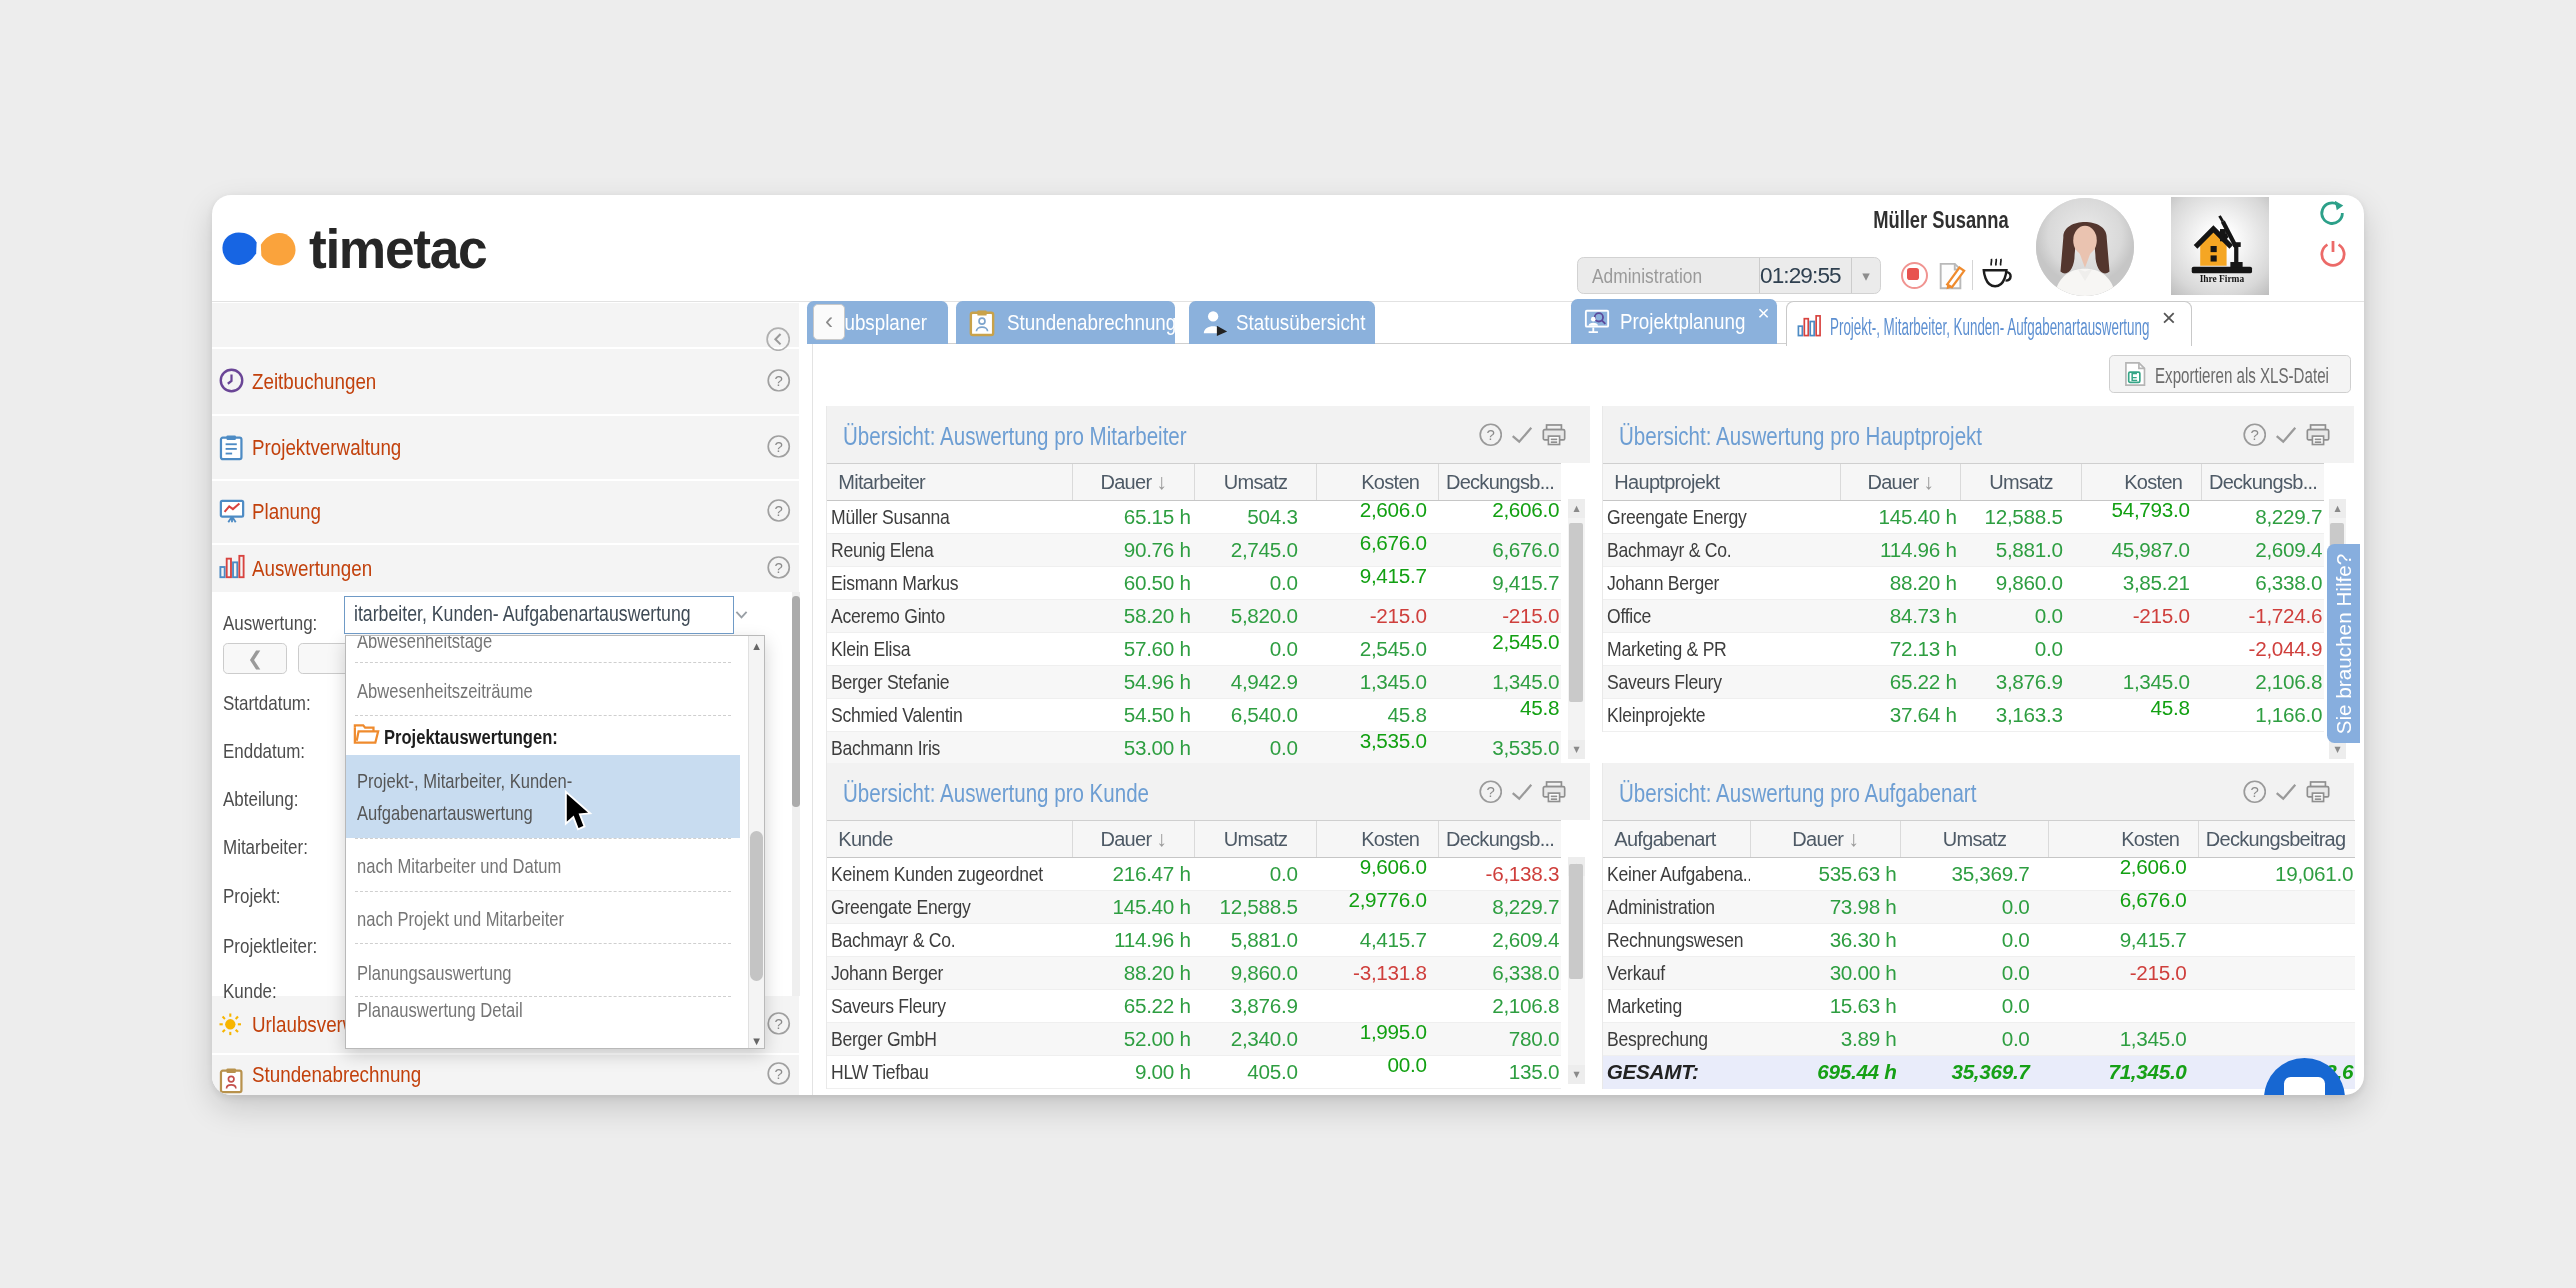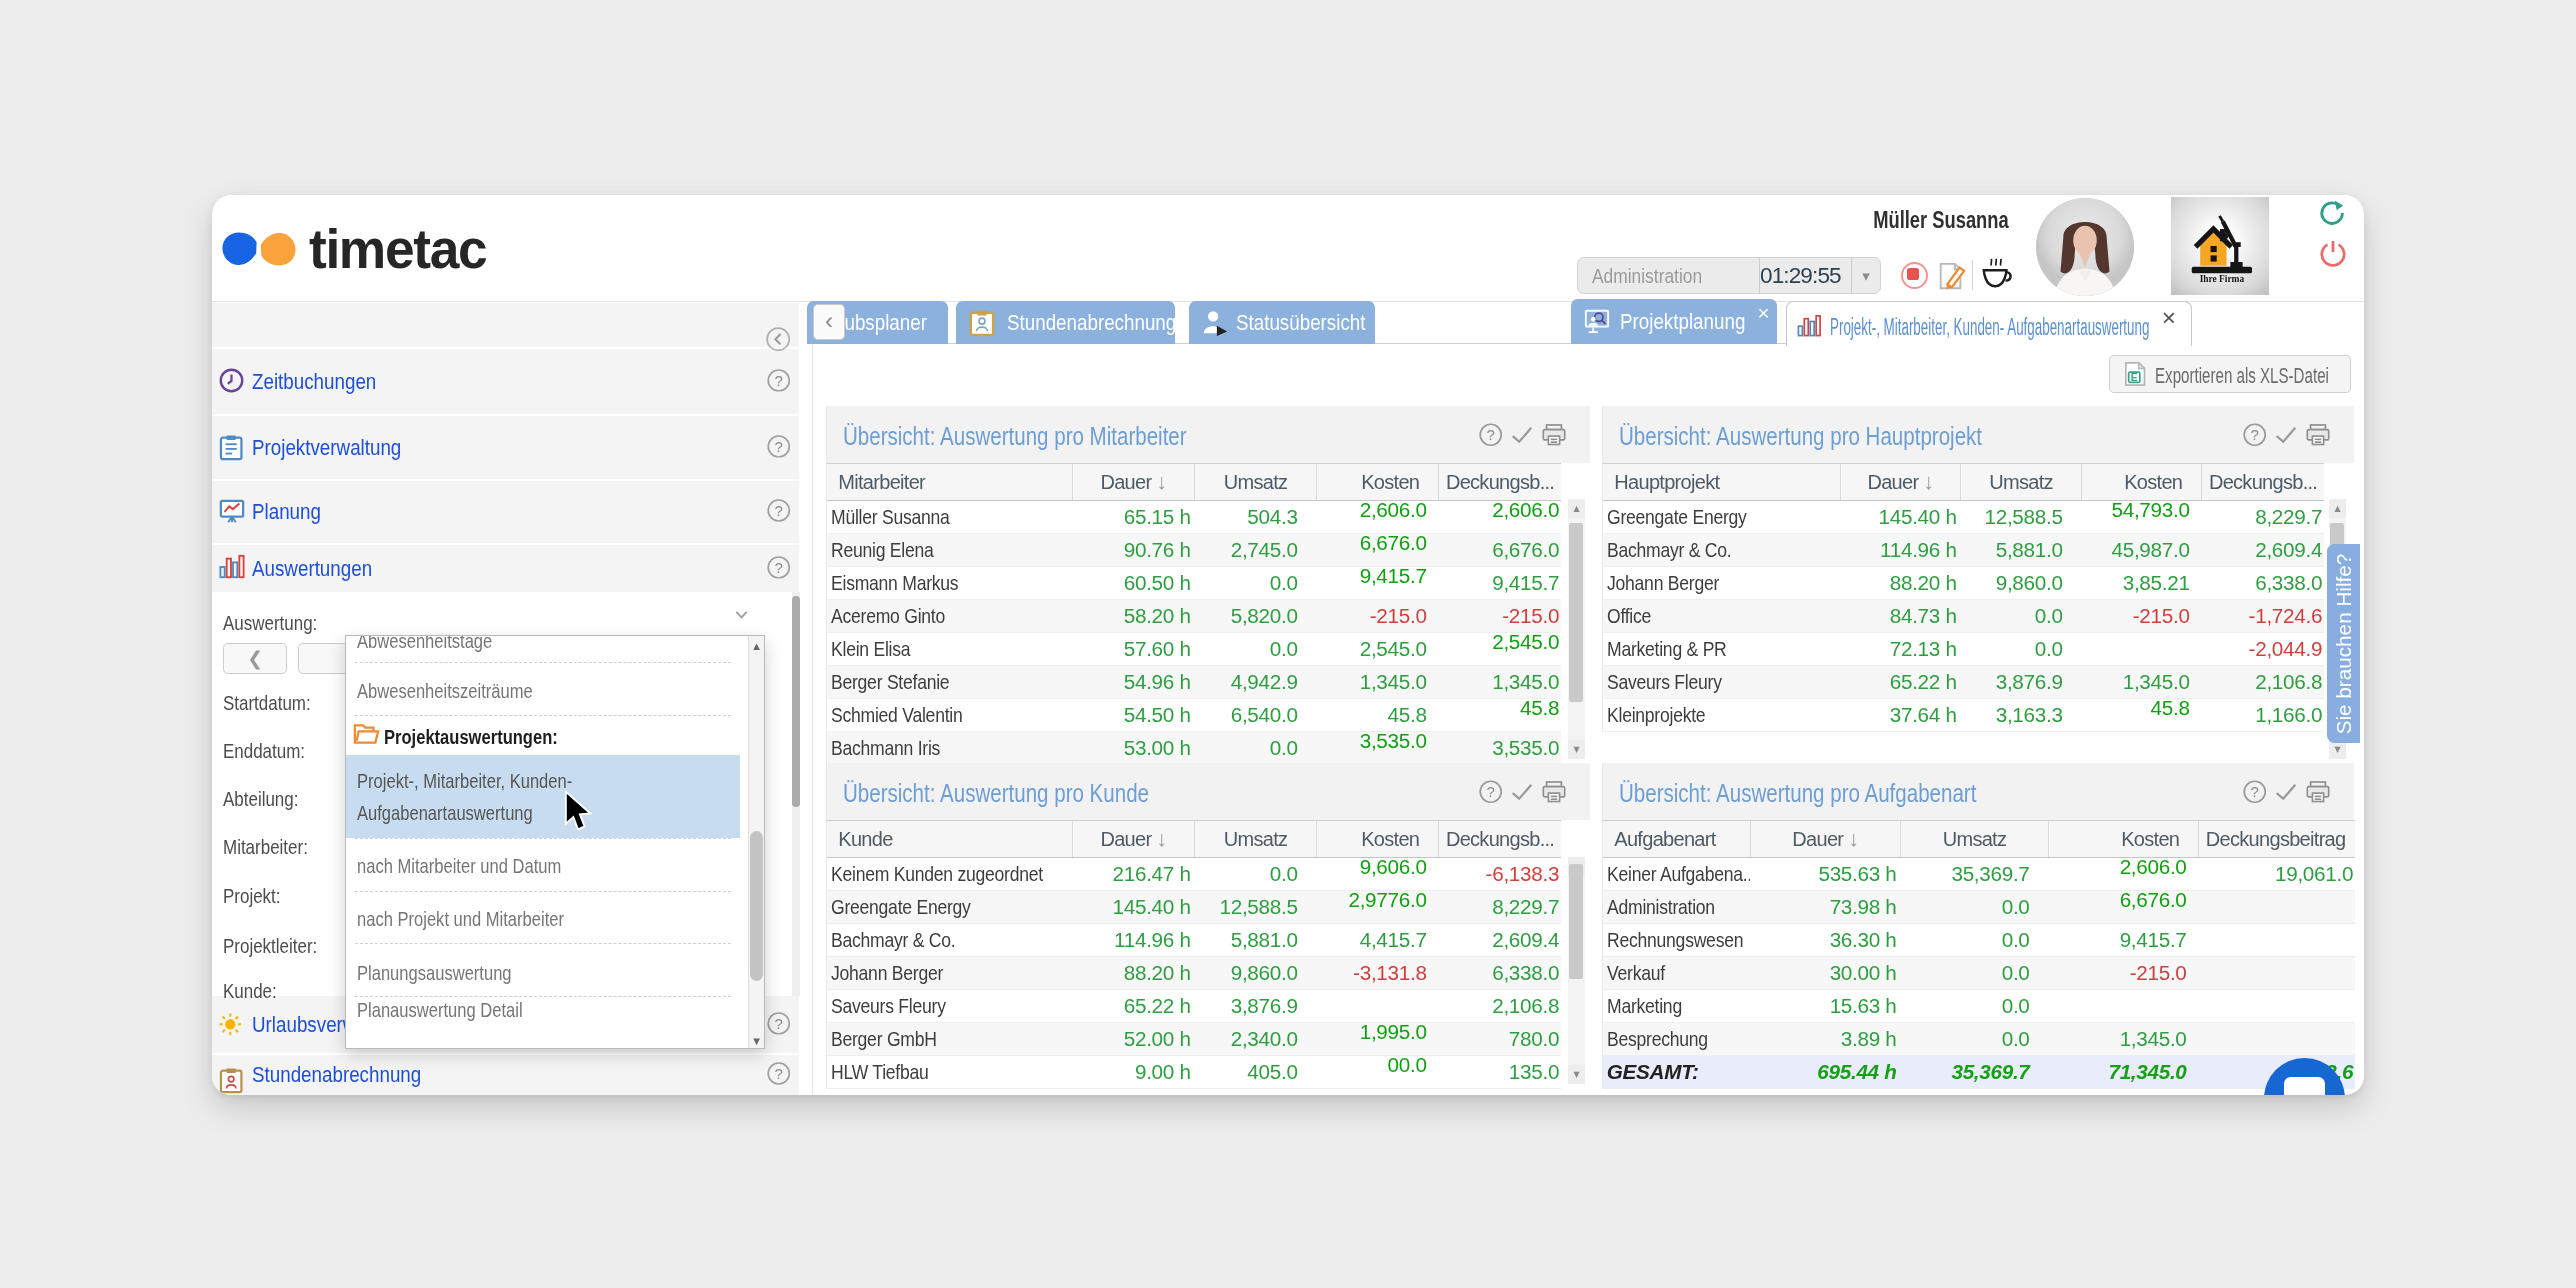--- a/index.html
+++ b/index.html
@@ -16,21 +16,21 @@
 .pill .chev{flex:1;text-align:center;color:#8d8d8d;font-size:15px}
 .hdivider{position:absolute;left:0;top:106px;width:2152px;height:0.9px;background:#e2e2e2}
 .stopb{position:absolute;left:1689px;top:67px;width:27px;height:27px;border:2.8px solid #f09491;border-radius:50%;background:#fff}
 .stopb i{position:absolute;left:3.8px;top:3.8px;width:12.2px;height:12.2px;background:#e8534f;border-radius:2.8px}
 .vdiv{position:absolute;left:1760px;top:65px;width:0.9px;height:30px;background:#d5d5d5}
 .photo{position:absolute;left:1824px;top:2.8px;width:98px;height:98px;border-radius:50%;overflow:hidden;background:radial-gradient(circle at 50% 40%,#e3e3e3 30%,#cfcfcf 100%)}
 .clogo{position:absolute;left:1959px;top:1.9px;width:98px;height:98px;background:radial-gradient(circle at 50% 45%,#fdfdfd 20%,#d8d8d8 75%,#bdbdbd 100%)}
 
 .sbar{position:absolute;left:0;top:108px;width:587px;height:792px}
 .mrow{position:absolute;left:0;width:587px;background:#f4f4f4}
-.mrow .mtxt{position:absolute;left:40px;top:50%;transform:translateY(-50%);font-size:21.6px;color:#1d4ed8}
+.mrow .mtxt{position:absolute;left:40px;top:50%;transform:translateY(-50%);font-size:21.6px;color:#c2410c}
 .mrow .mtxt i{font-style:normal;display:inline-block;transform:scaleX(.87);transform-origin:0 50%;white-space:nowrap}
 .mrow .qm{position:absolute;left:555px;top:50%;transform:translateY(-50%)}
 .filter{position:absolute;left:0;top:289px;width:587px;height:404px;background:#fff}
 .flabel{position:absolute;left:11.3px;font-size:20.7px;color:#4c4c4c;z-index:3}
 .flabel span{display:inline-block;transform:scaleX(.82);transform-origin:0 50%;white-space:nowrap}
 .selbox{position:absolute;left:132px;top:401px;width:390px;height:38px;border:1.9px solid #6f9ac6;background:#fff;white-space:nowrap;overflow:hidden;line-height:34px;font-size:21.6px;color:#3e4a55;padding-left:8.5px;z-index:41}
 .selbox .in{display:inline-block;transform:scaleX(.82);transform-origin:0 50%}
 .navbtn{position:absolute;background:#f8f8f8;border:0.9px solid #cccccc;border-radius:4.7px}
 
 .dd{position:absolute;left:133px;top:440px;width:420px;height:414px;background:#fff;border:0.9px solid #b9b9b9;box-shadow:0 5.6px 17px rgba(0,0,0,.18);overflow:hidden;z-index:40}
@@ -262,20 +262,21 @@
         <span class="mtxt"><i>Stundenabrechnung</i></span>
         <span class="qm"><svg width="23.5" height="23.5" viewBox="0 0 25 25">
             <circle cx="12.5" cy="12.5" r="11.2" fill="none" stroke="#a0a0a0" stroke-width="1.8"></circle>
             <text x="12.5" y="18" font-size="16" fill="#8a8a8a" text-anchor="middle" font-family="Liberation Sans">?</text>
           </svg></span>
       </div>
       <div class="ssb">
         <i></i>
       </div>
     </div>
+    <div class="selbox"><span class="in">itarbeiter, Kunden- Aufgabenartauswertung</span></div>
     <svg class="abs" style="left:523px;top:415px;z-index:41" width="13" height="9.4" viewBox="0 0 14 10">
       <path d="M1.5 2 L7 8 L12.5 2" fill="none" stroke="#9aa0a6" stroke-width="2"></path>
     </svg>
     <div class="dd">
       <div class="it" style="top:-6.6px"><span>Abwesenheitstage</span></div>
       <div class="dash" style="top:26px"></div>
       <div class="it" style="top:43px"><span>Abwesenheitszeiträume</span></div>
       <div class="dash" style="top:79px"></div>
       <span class="abs" style="left:6.6px;top:86px"><svg width="27" height="24.4" viewBox="0 0 29 26">
           <path d="M2 6 V22 H24 L27 10 H6 L4 20" fill="none" stroke="#ef8b2e" stroke-width="2.4"></path>

